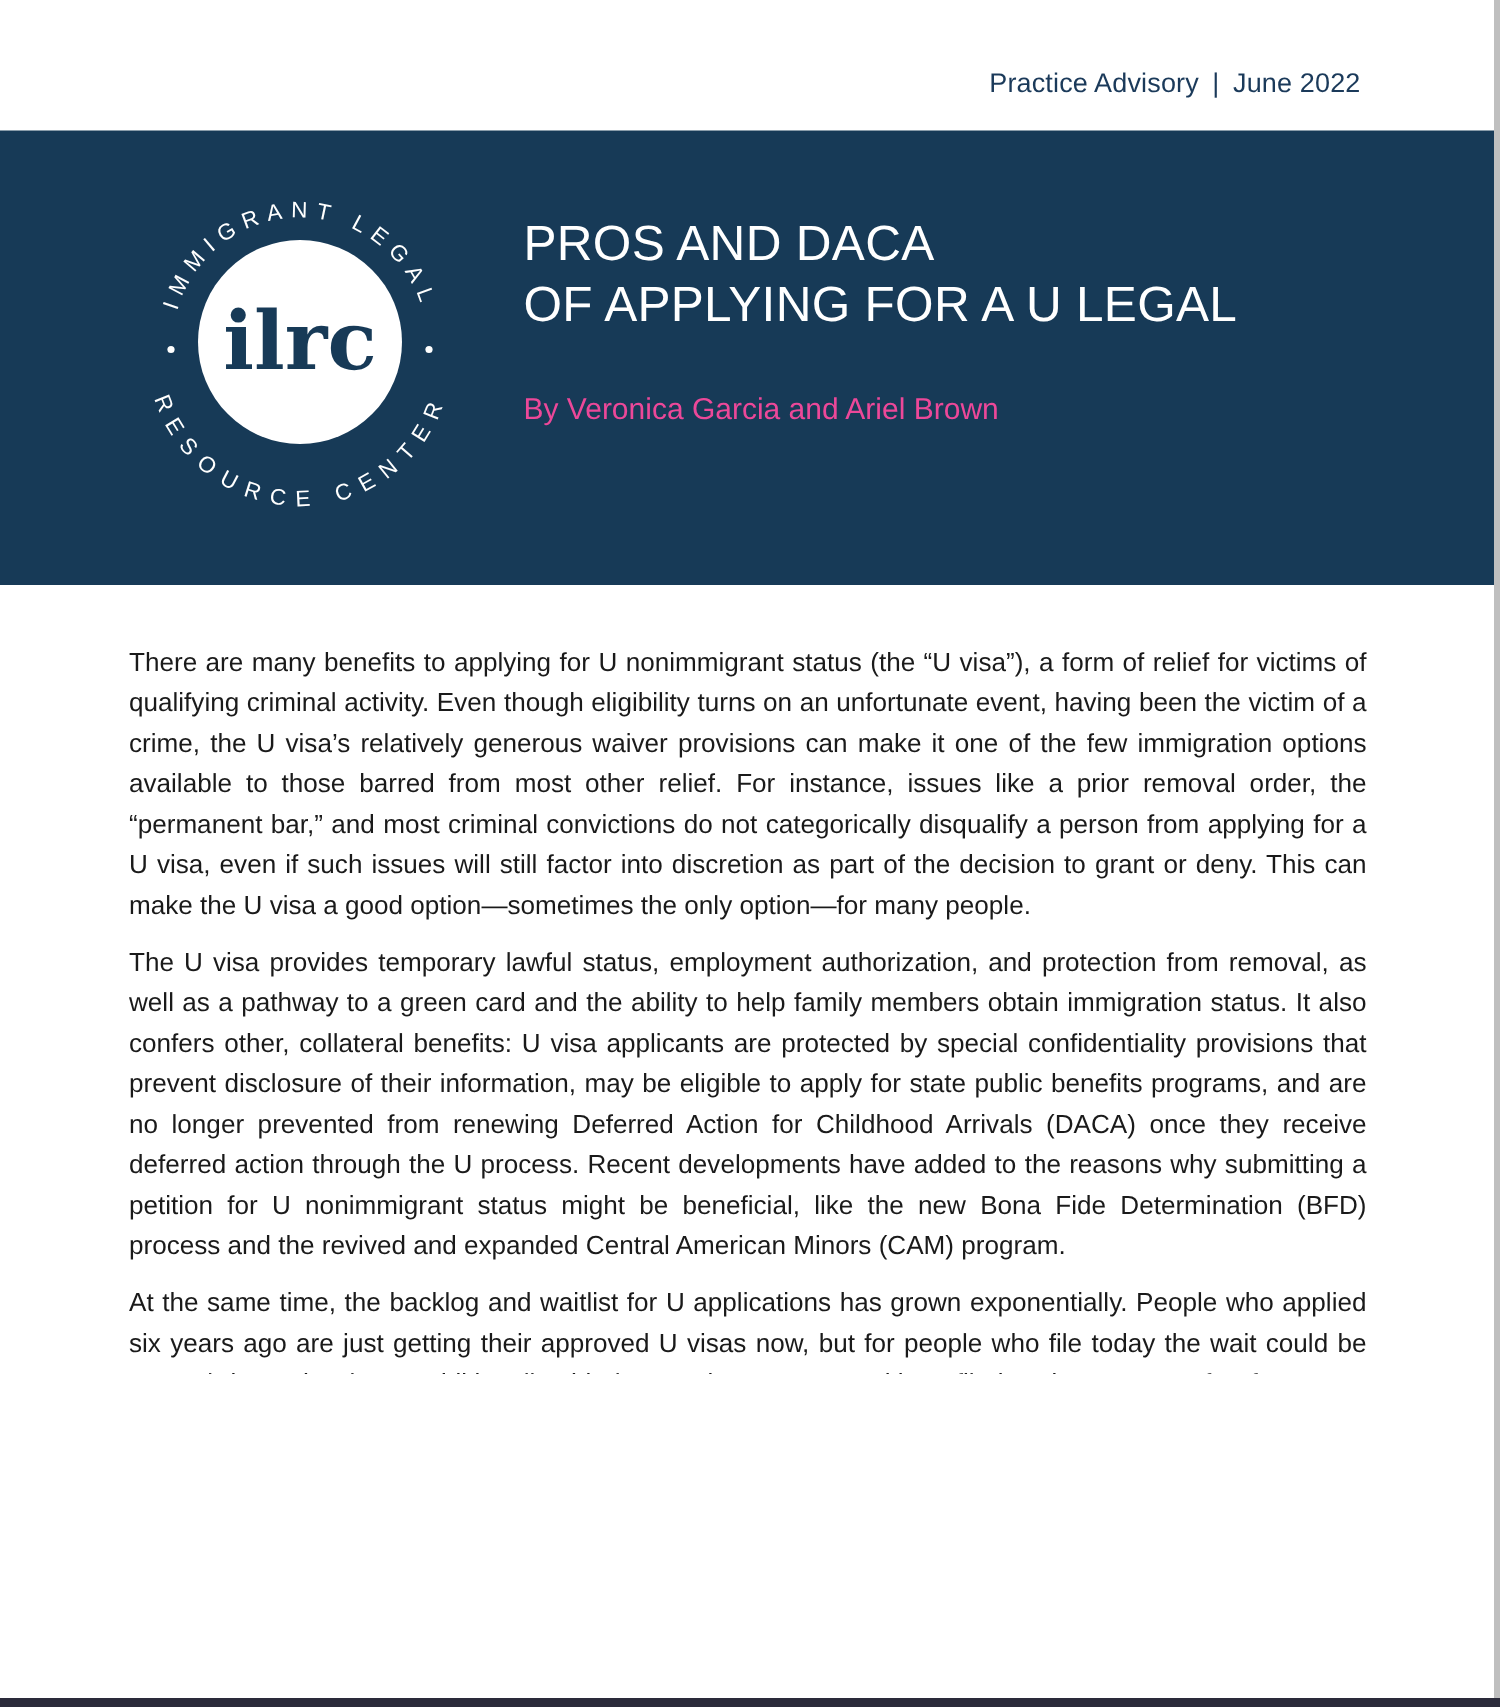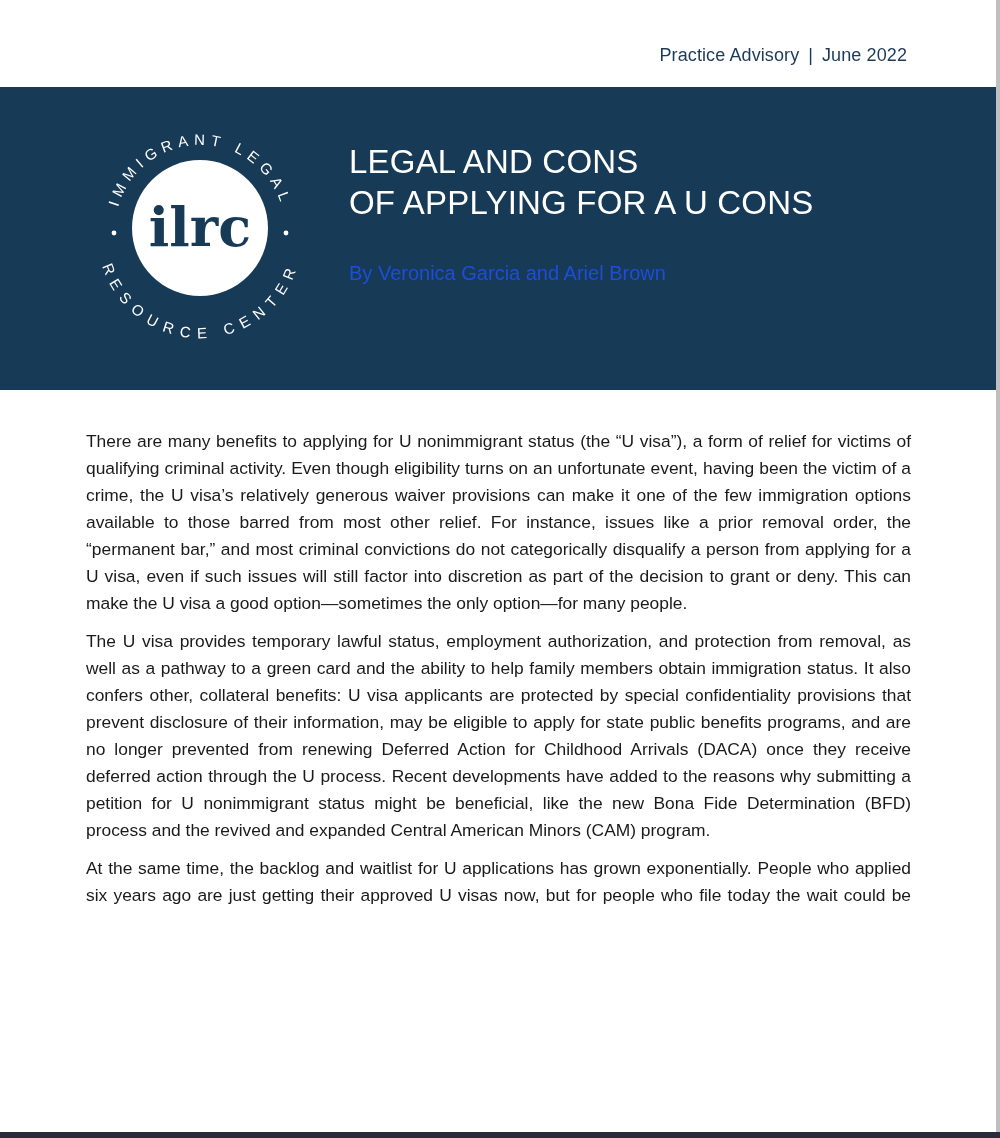--- a/index.html
+++ b/index.html
@@ -23,21 +23,21 @@
   .banner {
     position: absolute; left: 0; top: 87px; width: 996px; height: 303px;
     background: #173a57;
   }
   .logo { position: absolute; left: 80px; top: 108px; width: 240px; height: 240px; }
   .title {
     position: absolute; left: 349px; top: 141px; color: #ffffff;
     font-size: 33px; line-height: 41px; letter-spacing: 0.2px; margin: 0; font-weight: normal;
   }
   .byline {
-    position: absolute; left: 349px; top: 262px; color: #1d4ed8; font-size: 20px; text-align: center;
+    position: absolute; left: 349px; top: 262px; color: #ec4899; font-size: 20px; text-align: center;
   }
 
   .body-text {
     position: absolute; left: 86px; top: 424px; width: 825px;
     font-size: 17.4px; line-height: 27px; color: #1a1a1a; text-align: justify;
   }
   .body-text p { margin: 4px 0 11px 0; }
 </style>
 </head>
 <body>
@@ -61,22 +61,22 @@
       <textPath href="#ringTop" startOffset="50%" text-anchor="middle">IMMIGRANT LEGAL</textPath>
     </text>
     <text font-family="'Liberation Sans', sans-serif" font-size="15" fill="#ffffff" letter-spacing="5.5">
       <textPath href="#ringBottom" startOffset="50%" text-anchor="middle" dominant-baseline="hanging">RESOURCE CENTER</textPath>
     </text>
     <circle cx="34" cy="125" r="2.4" fill="#ffffff"></circle>
     <circle cx="206" cy="125" r="2.4" fill="#ffffff"></circle>
   </svg>
 
   <h1 class="title">
-    <span>LEGAL AND CONS</span><br>
-    <span>OF APPLYING FOR A U CONS</span>
+    <span>PROS AND DACA</span><br>
+    <span>OF APPLYING FOR A U LEGAL</span>
   </h1>
 
   <div class="byline">By Veronica Garcia and Ariel Brown</div>
 
   <div class="body-text">
     <p>There are many benefits to applying for U nonimmigrant status (the “U visa”), a form of relief for victims of qualifying criminal activity. Even though eligibility turns on an unfortunate event, having been the victim of a crime, the U visa’s relatively generous waiver provisions can make it one of the few immigration options available to those barred from most other relief. For instance, issues like a prior removal order, the “permanent bar,” and most criminal convictions do not categorically disqualify a person from applying for a U visa, even if such issues will still factor into discretion as part of the decision to grant or deny. This can make the U visa a good option—sometimes the only option—for many people.</p>
     <p>The U visa provides temporary lawful status, employment authorization, and protection from removal, as well as a pathway to a green card and the ability to help family members obtain immigration status. It also confers other, collateral benefits: U visa applicants are protected by special confidentiality provisions that prevent disclosure of their information, may be eligible to apply for state public benefits programs, and are no longer prevented from renewing Deferred Action for Childhood Arrivals (DACA) once they receive deferred action through the U process. Recent developments have added to the reasons why submitting a petition for U nonimmigrant status might be beneficial, like the new Bona Fide Determination (BFD) process and the revived and expanded Central American Minors (CAM) program.</p>
     <p>At the same time, the backlog and waitlist for U applications has grown exponentially. People who applied six years ago are just getting their approved U visas now, but for people who file today the wait could be several times that long. Additionally, this long wait means U petitions filed under one set of enforcement priorities and adjudication policies may be decided when other harsher policies are in place, thereby increasing the risk for denial and the negative consequences if denied. This advisory will lay out some of the main “pros” and “cons” to applying for U nonimmigrant status as they exist now, to help prospective applicants weigh the benefits and risks.</p>
   </div>
 

